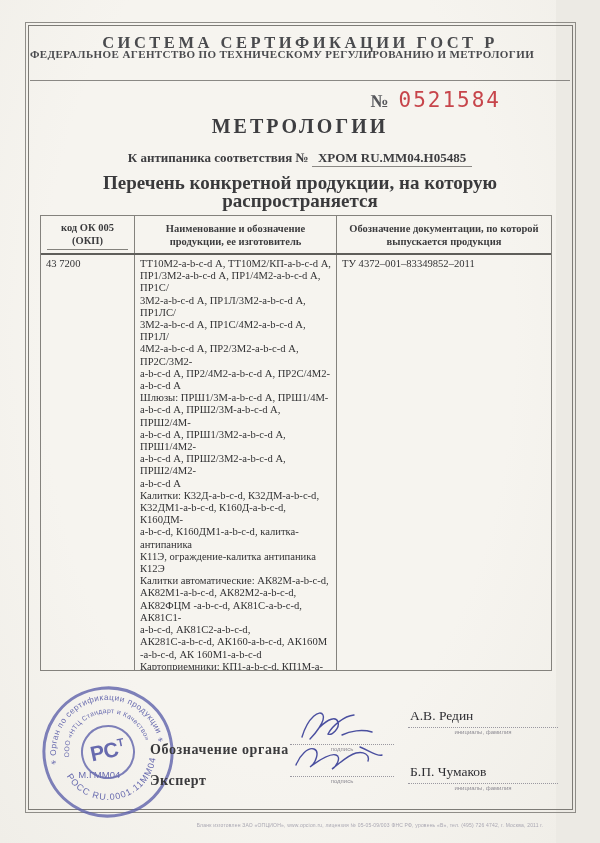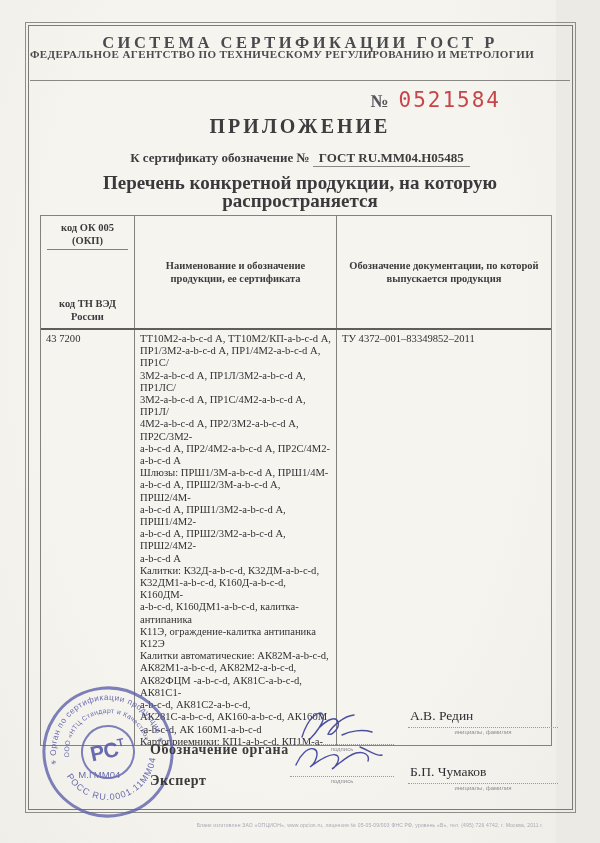--- a/index.html
+++ b/index.html
@@ -122,38 +122,37 @@
 
   <div class="hdr1">СИСТЕМА СЕРТИФИКАЦИИ ГОСТ Р</div>
   <div class="hdr2">ФЕДЕРАЛЬНОЕ АГЕНТСТВО ПО ТЕХНИЧЕСКОМУ РЕГУЛИРОВАНИЮ И МЕТРОЛОГИИ</div>
   <div class="hdr-divider"></div>
 
   <div class="serial">
     <span class="nro">№</span>
     <span class="digits">0521584</span>
   </div>
 
-  <div class="title">ПРИЛОЖЕНИЕ</div>
+  <div class="title">МЕТРОЛОГИИ</div>
 
   <div class="subtitle">
-    <span>К сертификату обозначение №</span>
-    <span class="cert-no">ГОСТ RU.MM04.H05485</span>
+    <span>К антипаника соответствия №</span>
+    <span class="cert-no">ХРОМ RU.MM04.H05485</span>
   </div>
 
   <div class="purpose">
     <div>Перечень конкретной продукции,  на которую распространяется</div>
   </div>
 
   <div class="tbl">
     <div class="tbl-head">
       <div class="cell col1-split">
         <div class="sub top">код ОК 005 (ОКП)</div>
-        <div class="sub">код ТН ВЭД России</div>
       </div>
-      <div class="cell">Наименование и обозначение продукции, ее сертификата</div>
+      <div class="cell">Наименование и обозначение продукции, ее изготовитель</div>
       <div class="cell">Обозначение документации, по которой выпускается продукция</div>
     </div>
     <div class="tbl-body">
       <div class="cell">43 7200</div>
       <div class="cell prewrap">ТТ10М2-a-b-c-d А, ТТ10М2/КП-a-b-c-d А,
 ПР1/3М2-a-b-c-d А, ПР1/4М2-a-b-c-d А, ПР1С/
 3М2-a-b-c-d А, ПР1Л/3М2-a-b-c-d А, ПР1ЛС/
 3М2-a-b-c-d А, ПР1С/4М2-a-b-c-d А, ПР1Л/
 4М2-a-b-c-d А, ПР2/3М2-a-b-c-d А, ПР2С/3М2-
 a-b-c-d А, ПР2/4М2-a-b-c-d А,  ПР2С/4М2-

